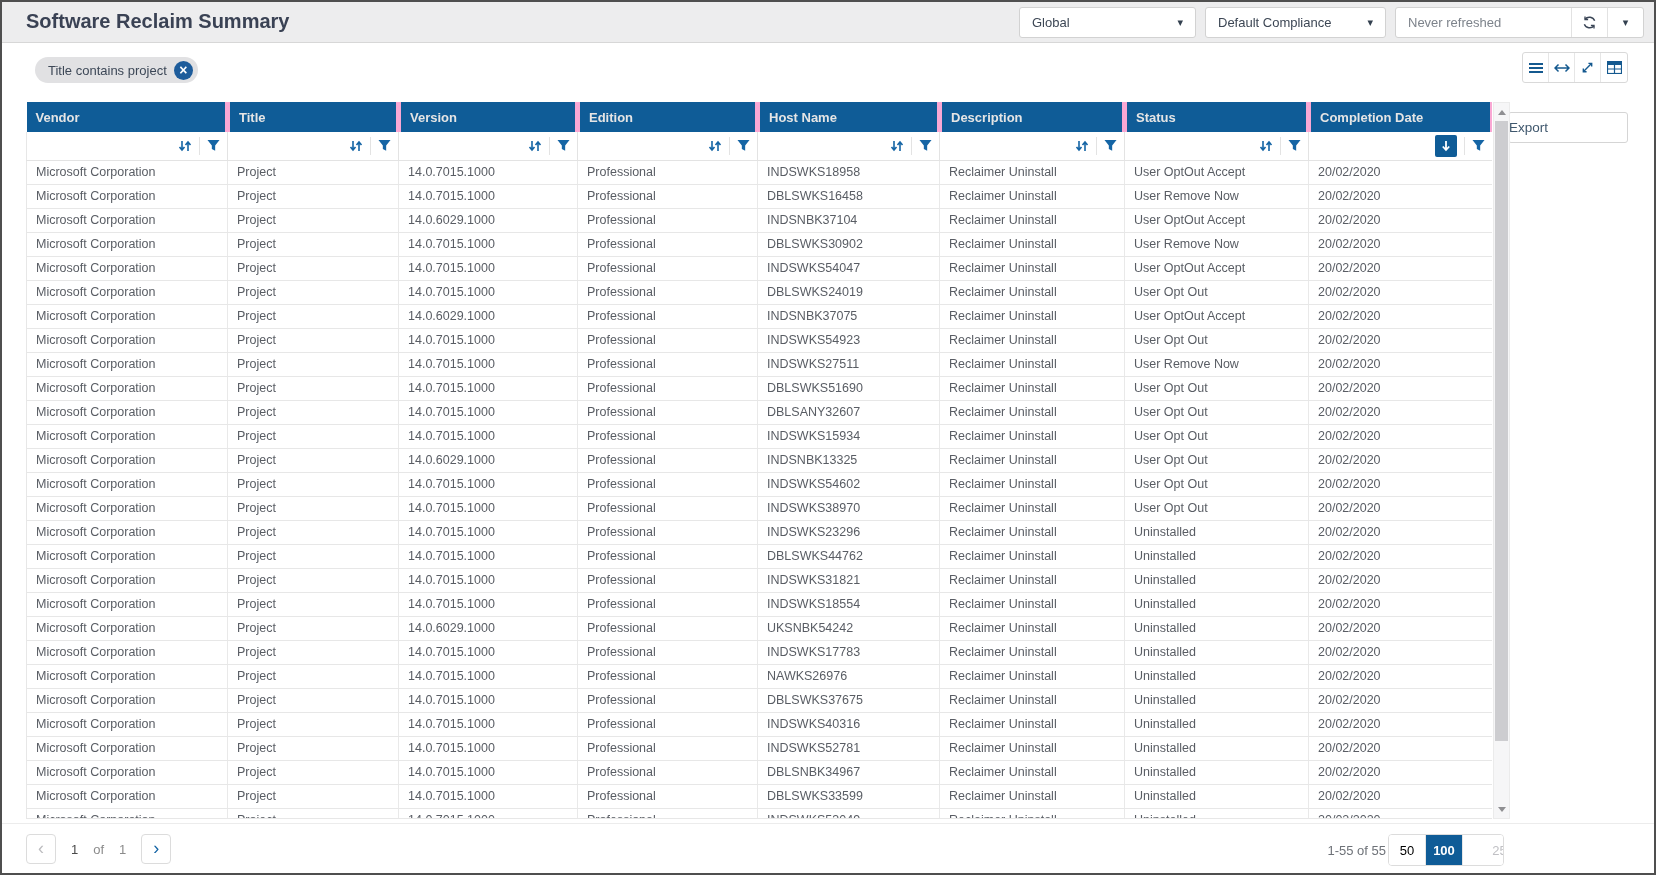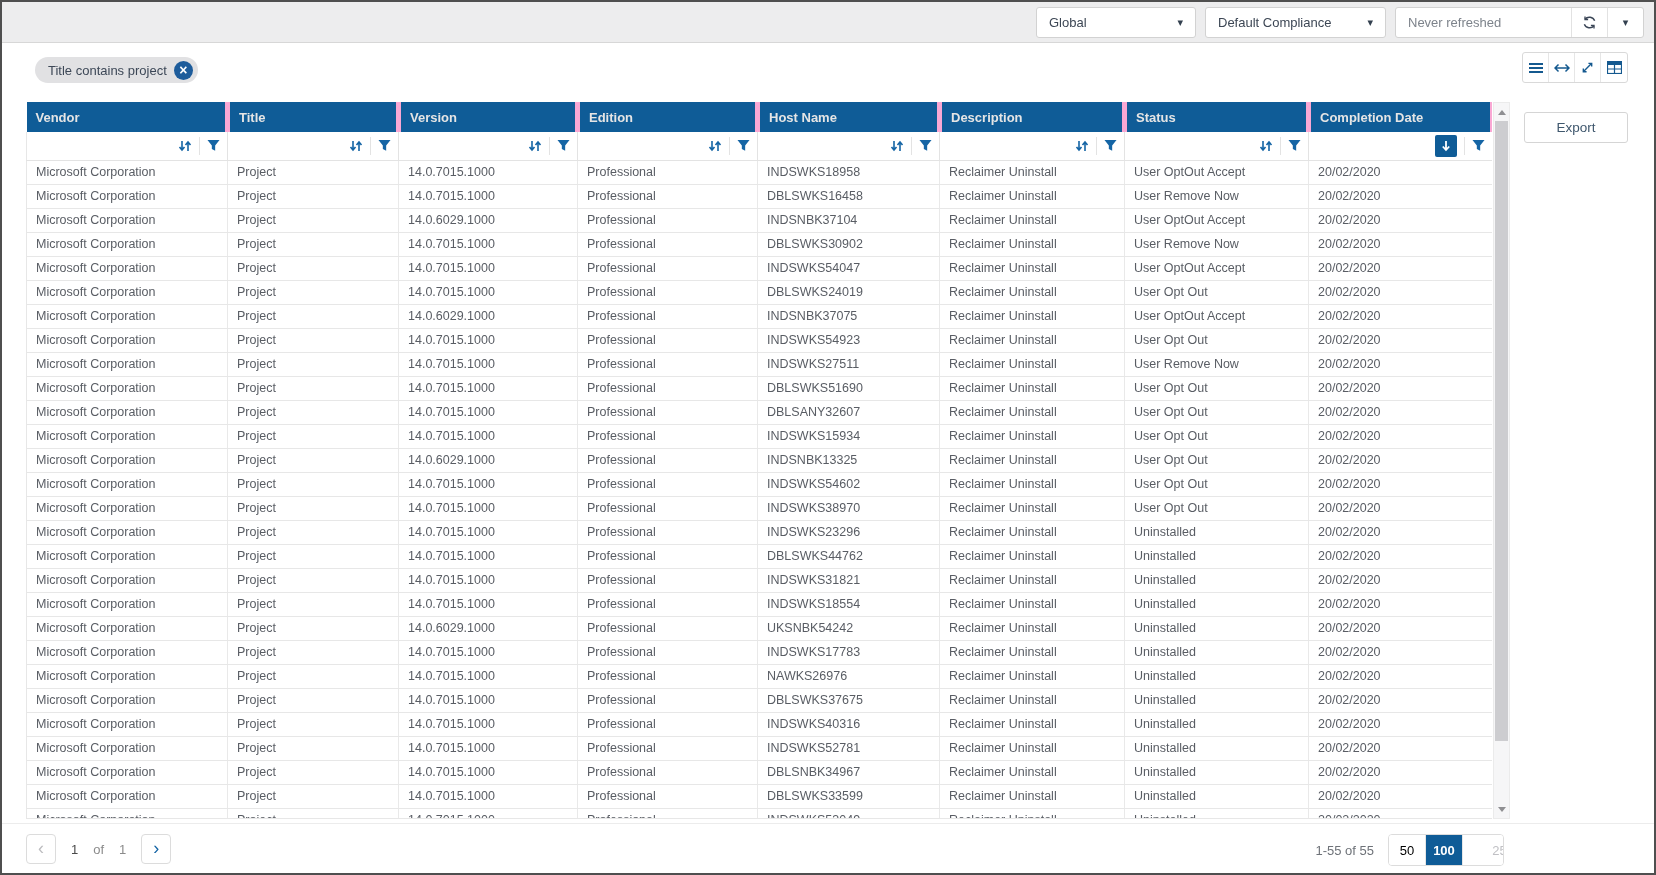--- a/index.html
+++ b/index.html
@@ -25,21 +25,21 @@
     position:absolute; left:24px; top:8px;
     font-size:20px; font-weight:bold; color:var(--text-dark);
   }
   .topbar-controls { position:absolute; right:10px; top:5px; display:flex; gap:9px; }
   .selectbox {
     height:31px; background:#fff; border:1px solid #d2d2d2; border-radius:3px;
     display:flex; align-items:center; justify-content:space-between;
     padding:0 12px; font-size:13px; color:#3c4654; cursor:pointer;
   }
   .selectbox .caret { font-size:11px; color:#33404f; margin-left:10px; }
-  .sel-scope { width:160px; }
+  .sel-scope { width:177px; }
   .sel-compliance { width:181px; }
   .refresh-group {
     height:31px; background:#fff; border:1px solid #d2d2d2; border-radius:3px;
     display:flex; align-items:stretch;
   }
   .refresh-text {
     width:175px; display:flex; align-items:center; padding:0 12px;
     font-size:13px; color:#7d838b;
   }
   .refresh-seg {
@@ -63,24 +63,24 @@
   .icon-toolbar {
     position:absolute; right:26px; top:50px; height:31px;
     display:flex; background:#fff; border:1px solid #d9d9d9; border-radius:3px;
   }
   .tool-btn {
     width:26px; display:flex; align-items:center; justify-content:center;
     border-right:1px solid #e6e6e6; cursor:pointer;
   }
   .tool-btn:last-child { border-right:none; }
   .export-btn {
-    position:absolute; right:26px; top:110px; width:104px; height:31px;
+    position:absolute; right:26px; top:110px; width:120px; height:31px;
     background:#fff; border:1px solid #d5d5d5; border-radius:3px;
     font-size:13.5px; color:#3f576d; display:flex; align-items:center;
-    justify-content:center; cursor:pointer;
+    justify-content:flex-start; cursor:pointer;
   }
   
   .table-wrap { position:absolute; left:24px; top:100px; width:1484px; height:717px; }
   .grid-clip {
     position:absolute; left:0; top:0; width:1466px; height:717px;
     overflow:hidden; border-bottom:1px solid var(--line);
   }
   table { table-layout:fixed; border-collapse:collapse; width:1466px; }
   th {
     background:var(--blue); color:#e5e5e5; font-size:13px; font-weight:bold;
@@ -123,39 +123,40 @@
   .pager-left { position:absolute; left:24px; top:10px; display:flex; align-items:center; gap:15px; }
   .nav-btn {
     width:30px; height:30px; border:1px solid #dcdcdc; border-radius:4px;
     background:#fff; display:flex; align-items:center; justify-content:center;
     font-size:18px; cursor:pointer; padding-bottom:2px;
   }
   .nav-prev { color:#bcbcbf; }
   .nav-next { color:var(--icon-blue); }
   .pg-num { font-size:13px; color:#4a4a4a; }
   .pg-dim { font-size:13px; color:#8b8b8b; }
-  .pager-right { position:absolute; right:150px; top:10px; display:flex; align-items:center; gap:14px; }
+  .pager-right { position:absolute; right:150px; top:10px; display:flex; align-items:center; gap:2px; }
   .range-label { font-size:13px; color:#6e7278; }
   .size-group { display:flex; border:1px solid #dcdcdc; border-radius:4px; overflow:hidden; }
   .size-btn {
     width:37px; height:30px; display:flex; align-items:center; justify-content:center;
     font-size:13px; background:#fff; color:#000000; cursor:pointer;
     border-right:1px solid #e6e6e6;
   }
   .size-btn:last-child { border-right:none;padding-left:40px; }
   .size-btn.active { background:var(--blue); color:#fff; font-weight:bold; }
   .size-btn.disabled { color:#c0c0c4; cursor:default; }
   svg { display:block; }
 </style>
 </head>
 <body>
 
 <div class="window">
 
   <div class="topbar">
+    <div class="page-title">Software Reclaim Summary</div>
     <div class="topbar-controls">
       <div class="selectbox sel-scope">
         <span>Global</span>
         <span class="caret">▾</span>
       </div>
       <div class="selectbox sel-compliance">
         <span>Default Compliance</span>
         <span class="caret">▾</span>
       </div>
       <div class="refresh-group">

